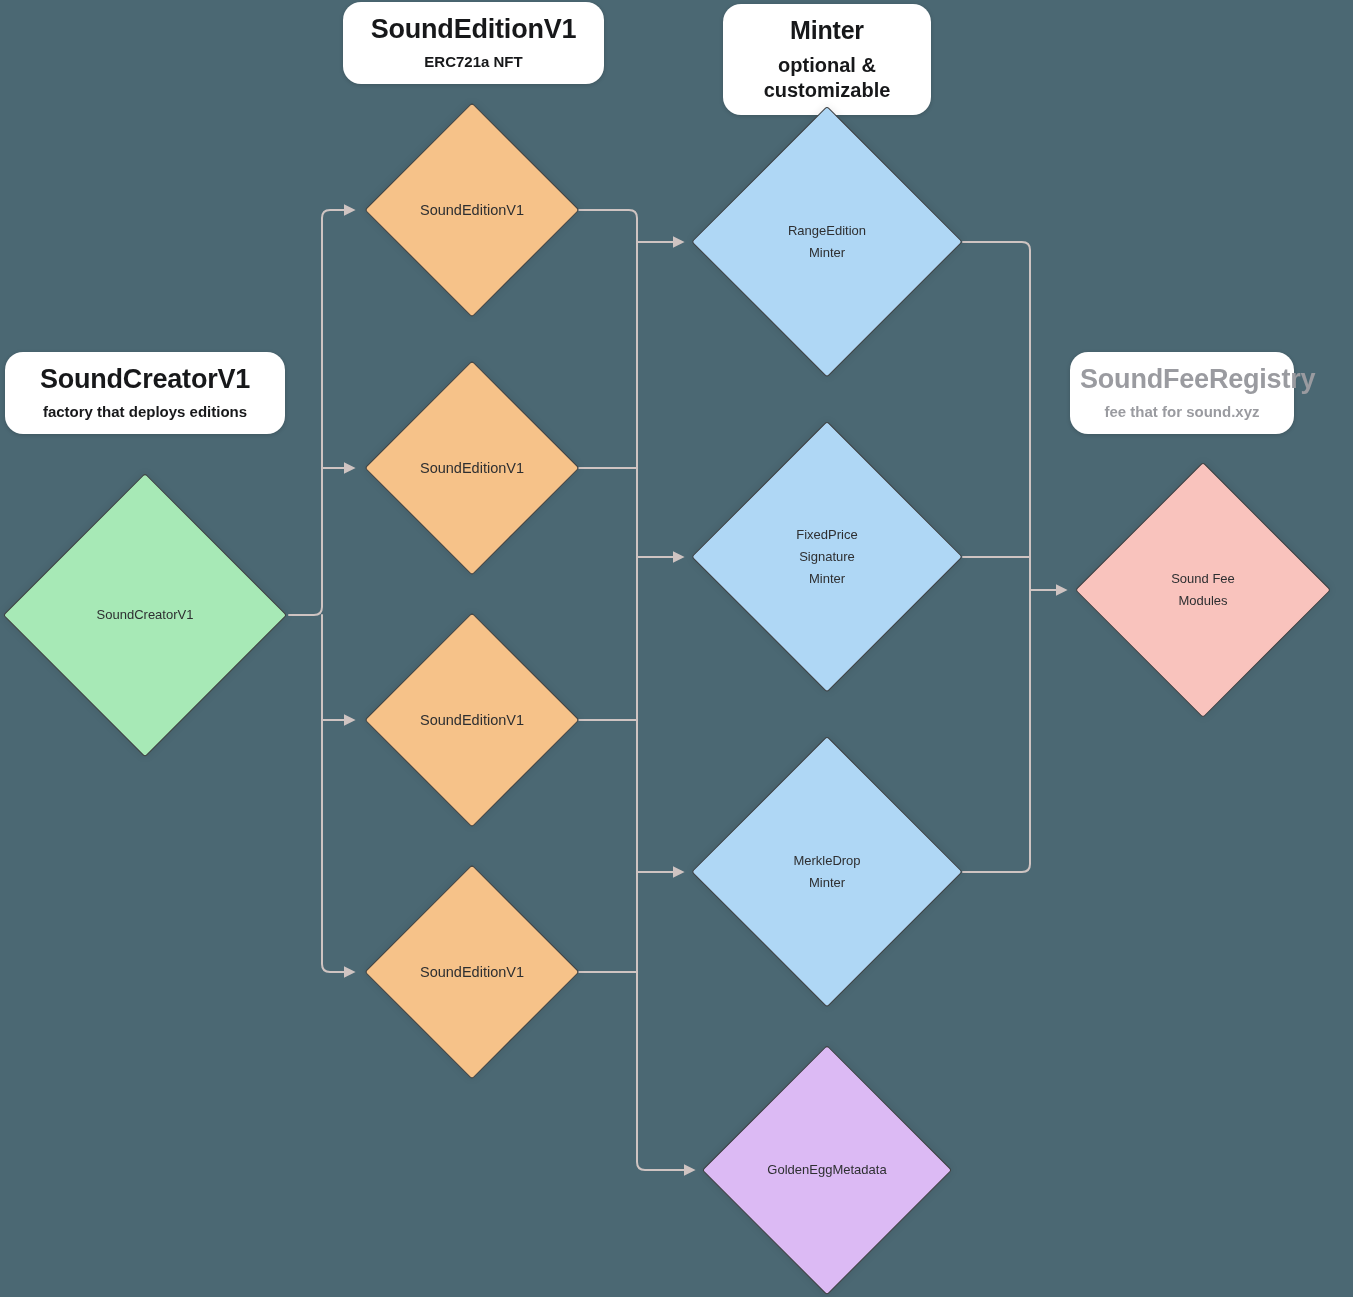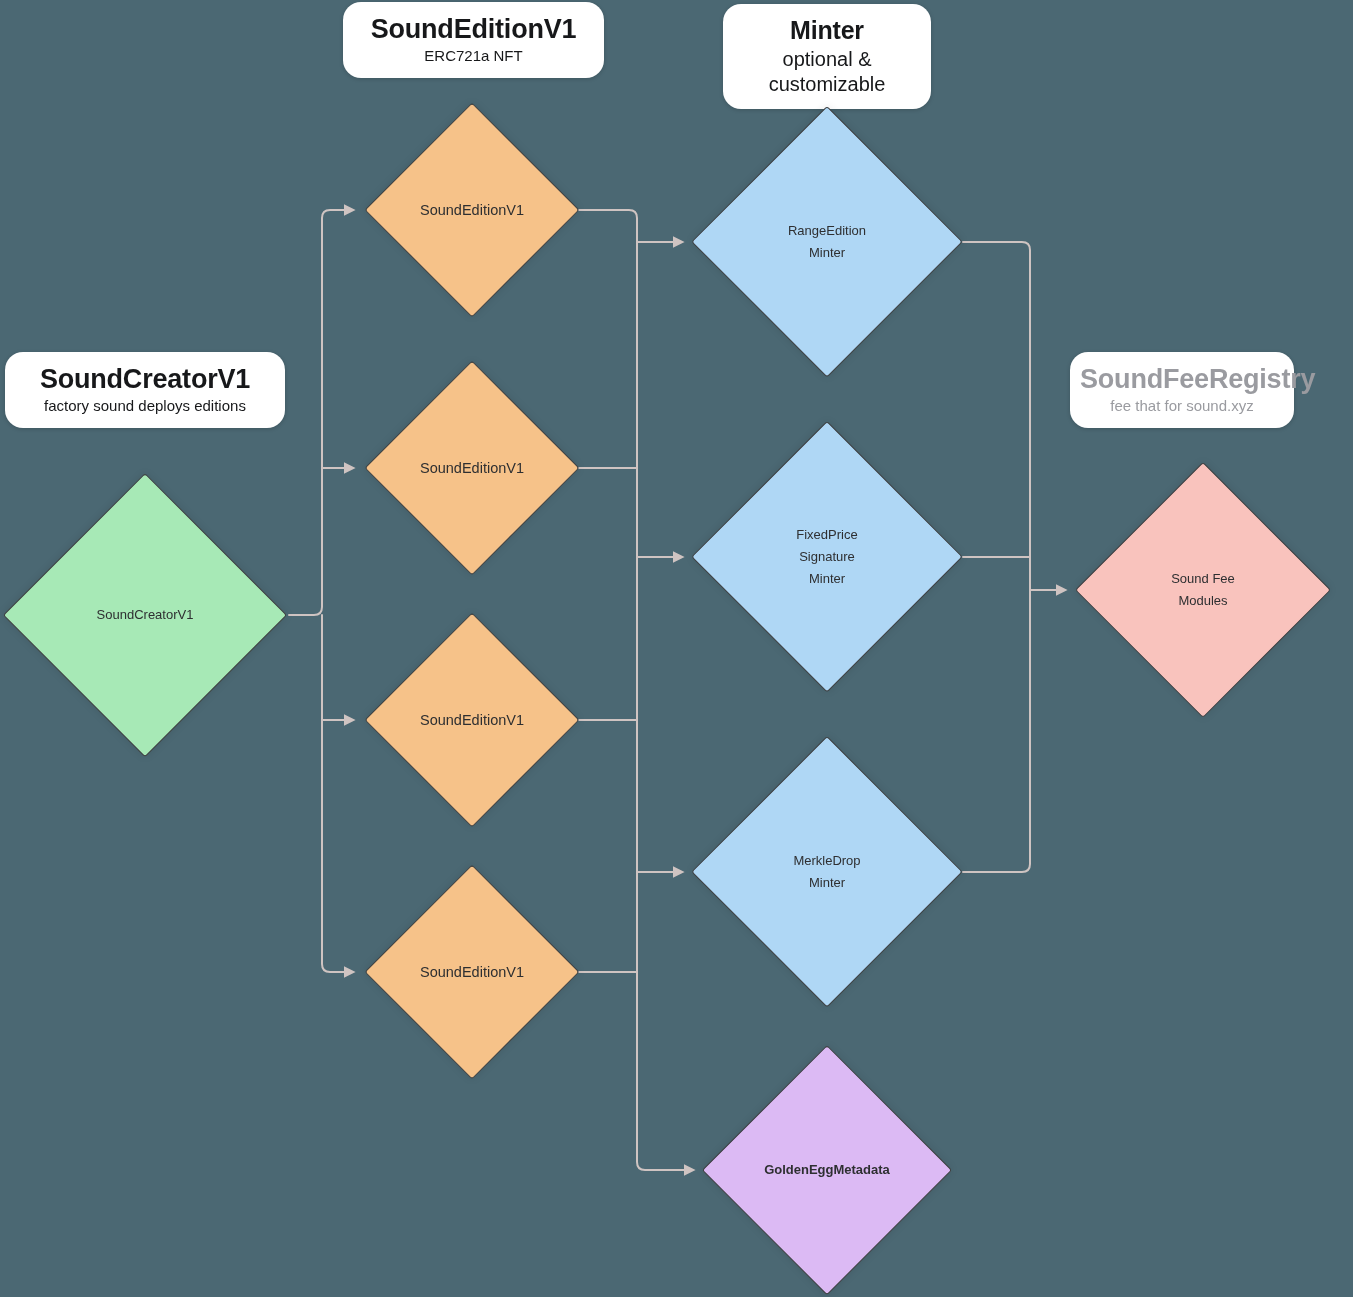--- a/index.html
+++ b/index.html
@@ -49,23 +49,23 @@
   }
   .card-title {
     font-size: 27px;
     font-weight: 600;
     color: var(--card_text, #17181a);
     line-height: 1.2;
     letter-spacing: -0.2px;
   }
   .card-sub {
     font-size: 15px;
-    font-weight: 400;
+    font-weight: 700;
     color: var(--card_text, #17181a);
-    margin-top: 2px;
+    margin-top: 8px;
     line-height: 1.25;
   }
   .card.muted .card-title { color: var(--muted, #9a9ba0); }
   .card.muted .card-sub   { color: var(--muted, #9a9ba0); }
 
   
   .node {
     position: absolute;
     width: 0;
     height: 0;
@@ -132,21 +132,21 @@
     </g>
     <g>
       <path class="wire" d="M963 242 H1022 Q1030 242 1030 250 V864 Q1030 872 1022 872 H963"></path>
       <path class="wire" d="M963 557 H1030"></path>
       <path class="wire" d="M1030 590 H1064" marker-end="url(#arrow)"></path>
     </g>
   </svg>
 
   <div class="card" style="left:5px; top:352px; width:280px;">
     <div class="card-title">SoundCreatorV1</div>
-    <div class="card-sub">factory sound deploys editions</div>
+    <div class="card-sub">factory that deploys editions</div>
   </div>
 
   <div class="card" style="left:343px; top:2px; width:261px;">
     <div class="card-title">SoundEditionV1</div>
     <div class="card-sub">ERC721a NFT</div>
   </div>
 
   <div class="card" style="left:723px; top:4px; width:208px;">
     <div class="card-title" style="font-size:25px;">Minter</div>
     <div class="card-sub" style="font-size:20px;">optional &amp; customizable</div>
@@ -196,21 +196,21 @@
   </div>
 
   <div class="node blue" style="left:827px; top:872px; --d:272px;">
     <div class="shape"></div>
     <div class="node-label">MerkleDrop
 Minter</div>
   </div>
 
   <div class="node purple" style="left:827px; top:1170px; --d:250px;">
     <div class="shape"></div>
-    <div class="node-label" style="width:220px;font-weight:bold;">GoldenEggMetadata</div>
+    <div class="node-label" style="width:220px;">GoldenEggMetadata</div>
   </div>
 
   <div class="node pink" style="left:1203px; top:590px; --d:256px;">
     <div class="shape"></div>
     <div class="node-label">Sound Fee
 Modules</div>
   </div>
 
 </div>
 

